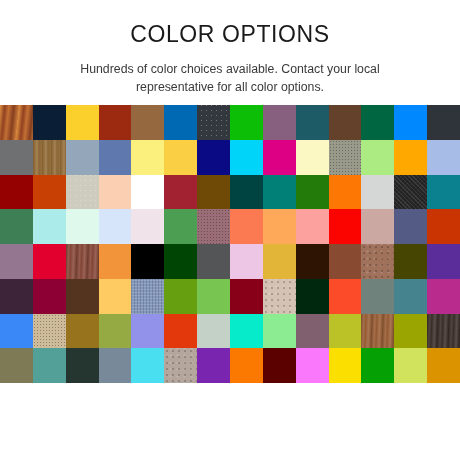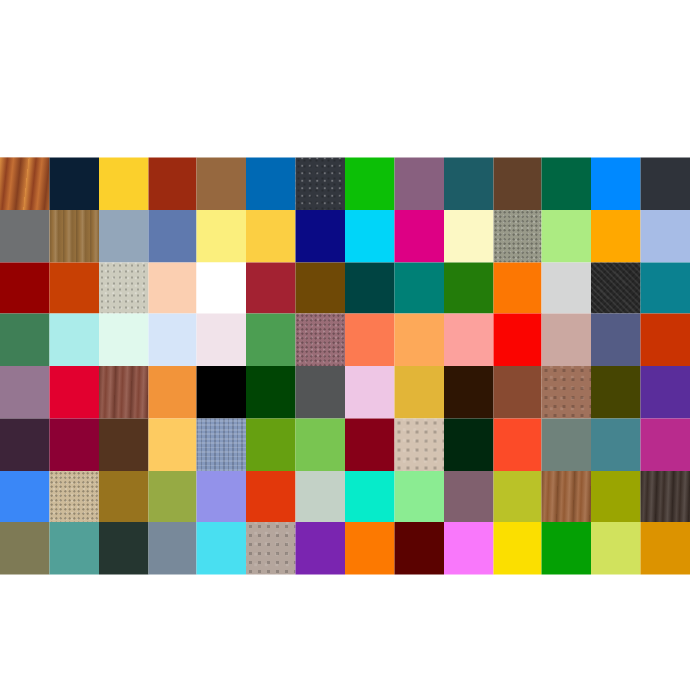--- a/index.html
+++ b/index.html
@@ -120,20 +120,22 @@
         rgba(90,30,15,0.5) 14px,
         rgba(240,160,70,0.4) 19px);
   }
 </style>
 </head>
 <body>
 
 <div class="page">
 
   <div class="header">
+    <h1 class="page-title">COLOR OPTIONS</h1>
+    <p class="subtitle">Hundreds of color choices available. Contact your local representative for all color options.</p>
   </div>
 
   <div class="swatch-grid" id="swatch-grid" style="grid-template-columns: repeat(14, 1fr); grid-auto-rows: 34.75px;">
       <div class="swatch tex-flame" title="#b0602f" style="background-color: rgb(176, 96, 47);"></div>
       <div class="swatch" title="#0a1f35" style="background-color: rgb(10, 31, 53);"></div>
       <div class="swatch" title="#fbd02c" style="background-color: rgb(251, 208, 44);"></div>
       <div class="swatch" title="#9c2a10" style="background-color: rgb(156, 42, 16);"></div>
       <div class="swatch" title="#96683f" style="background-color: rgb(150, 104, 63);"></div>
       <div class="swatch" title="#0069b4" style="background-color: rgb(0, 105, 180);"></div>
       <div class="swatch tex-speckle" title="#33373e" style="background-color: rgb(51, 55, 62);"></div>

